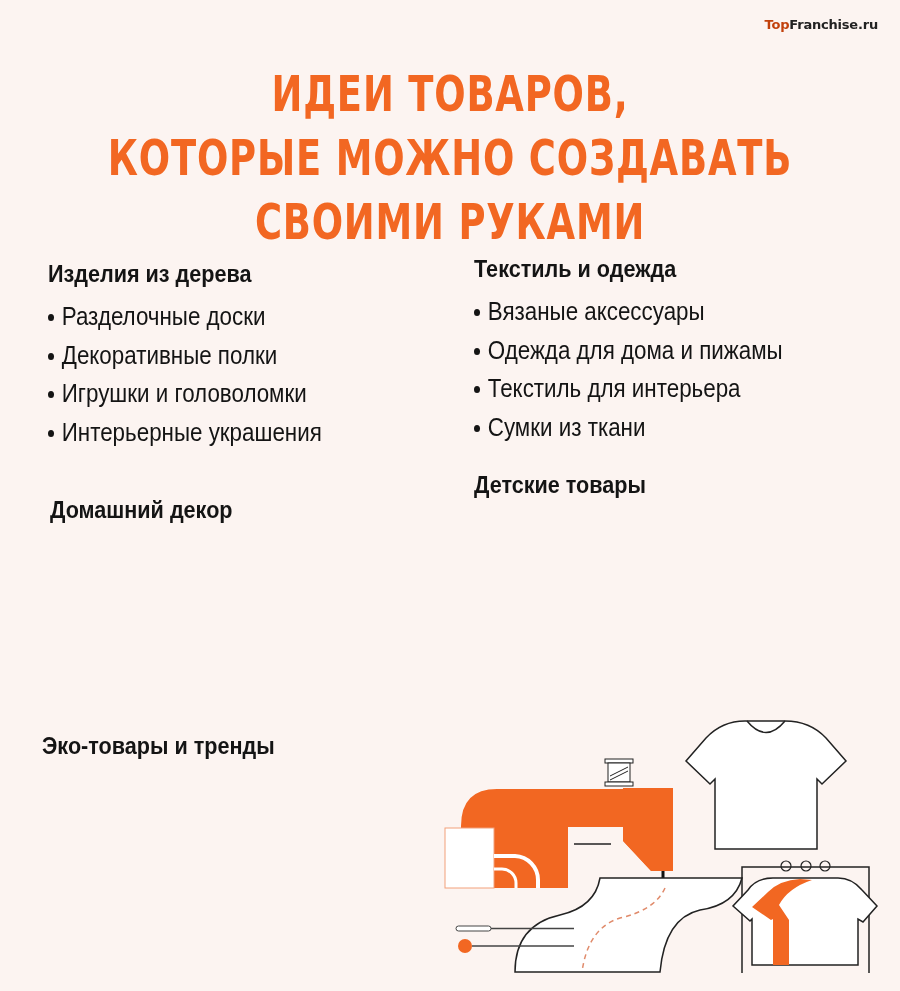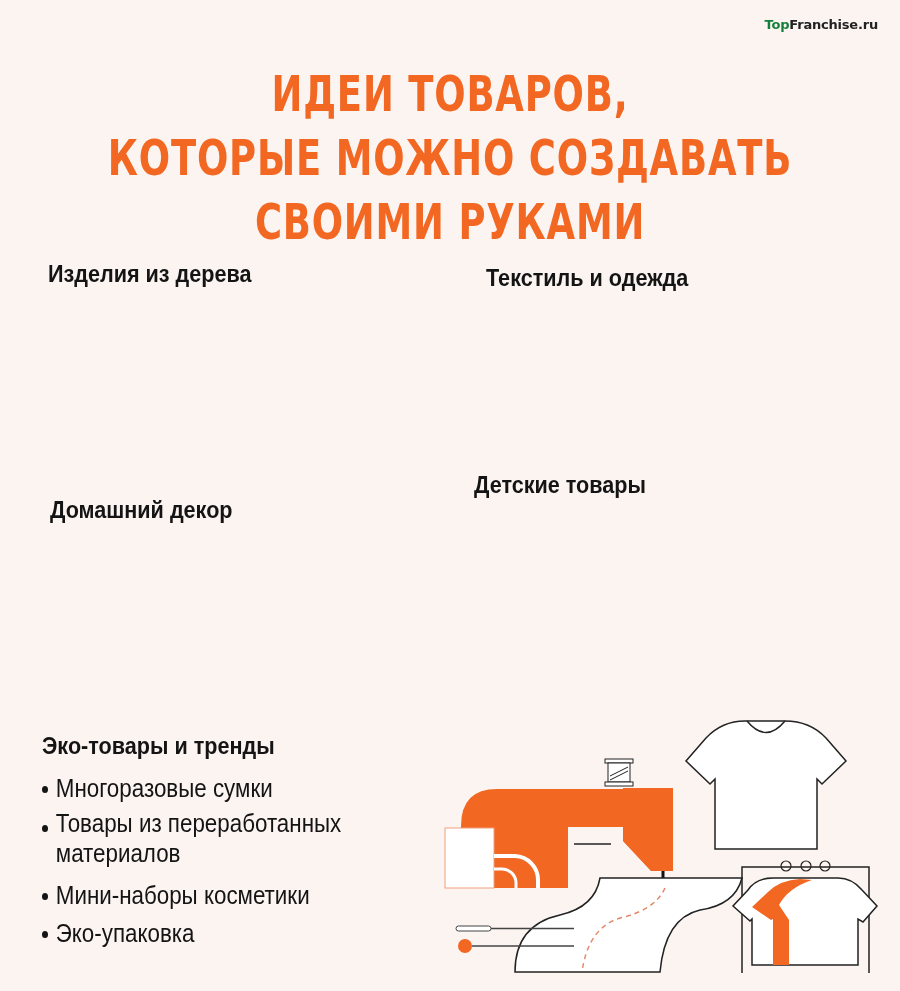--- a/index.html
+++ b/index.html
@@ -9,21 +9,21 @@
     position: relative;
     font-family: "Liberation Sans", sans-serif;
     color: #141414;
   }
   .logo {
     position: absolute; top: 17px; right: 22px;
     font-family: "DejaVu Sans", sans-serif;
     font-size: 13px; font-weight: bold; letter-spacing: -0.2px;
     color: #222;
   }
-  .logo .accent { color: #15803d; }
+  .logo .accent { color: #c2410c; }
   .title {
     position: absolute; top: 62px; left: 0; width: 900px;
     text-align: center;
     font-family: "DejaVu Sans Condensed", "DejaVu Sans", sans-serif;
     font-weight: bold;
     color: #f26722;
     font-size: 50px; line-height: 64px;
     letter-spacing: 1px;
     transform: scaleX(0.82);
     transform-origin: center top;
@@ -47,63 +47,69 @@
     white-space: nowrap;
   }
   .section li.wrap { line-height: 30px; margin-bottom: 8px; }
   .section li::before {
     content: "";
     position: absolute; left: 0; top: 17px;
     width: 7px; height: 7px; border-radius: 50%;
     background: #141414;
   }
   .s1 { left: 48px; top: 259px; }
-  .s2 { left: 474px; top: 263px; margin-left: 12px; }
+  .s2 { left: 474px; top: 254px; }
   .s3 { left: 50px; top: 495px; }
   .s4 { left: 474px; top: 470px; }
   .s5 { left: 42px; top: 731px; }
   .illustration { position: absolute; left: 440px; top: 710px; width: 460px; height: 281px; }
 </style>
 </head>
 <body>
 
 <div class="logo">
   <span class="accent">Top</span><span>Franchise.ru</span>
 </div>
 
 <div class="title">
   <div>ИДЕИ ТОВАРОВ,</div>
   <div>КОТОРЫЕ МОЖНО СОЗДАВАТЬ</div>
   <div>СВОИМИ РУКАМИ</div>
 </div>
 
 <div class="section s1">
   <h2>Изделия из дерева</h2>
+  <ul>
+    <li>Разделочные доски</li>
+    <li>Декоративные полки</li>
+    <li>Игрушки и головоломки</li>
+    <li>Интерьерные украшения</li>
+  </ul>
 </div>
 
 <div class="section s2">
   <h2>Текстиль и одежда</h2>
+  <ul>
+    <li>Вязаные аксессуары</li>
+    <li>Одежда для дома и пижамы</li>
+    <li>Текстиль для интерьера</li>
+    <li>Сумки из ткани</li>
+  </ul>
 </div>
 
 <div class="section s3">
   <h2>Домашний декор</h2>
 </div>
 
 <div class="section s4">
   <h2>Детские товары</h2>
 </div>
 
 <div class="section s5">
   <h2>Эко-товары и тренды</h2>
-  <ul>
-    <li>Многоразовые сумки</li>
-    <li class="wrap"><span style="display:inline-block;white-space:normal;width:340px;">Товары из переработанных материалов</span></li>
-    <li>Мини-наборы косметики</li>
-    <li>Эко-упаковка</li>
-  </ul>
 </div>
 
 <svg class="illustration" viewBox="440 710 460 281" width="460" height="281">
 
   <g>
     <path d="M461 826 Q461 789 497 789 L673 789 L673 871 L651 871 L623 841 L623 827 L568 827 L568 888 L461 888 Z" fill="#f26722"></path>
     <rect x="568" y="827" width="55" height="62" fill="#fcf4f1"></rect>
     <path d="M568 827 L623 827 L623 841 L651 871 L673 871 L673 888 L568 888 Z" fill="none"></path>
     <path d="M623 841 L651 871 L673 871 L673 888 L623 888 Z" fill="#fcf4f1"></path>
     <rect x="623" y="788" width="50" height="53" fill="#f26722"></rect>

